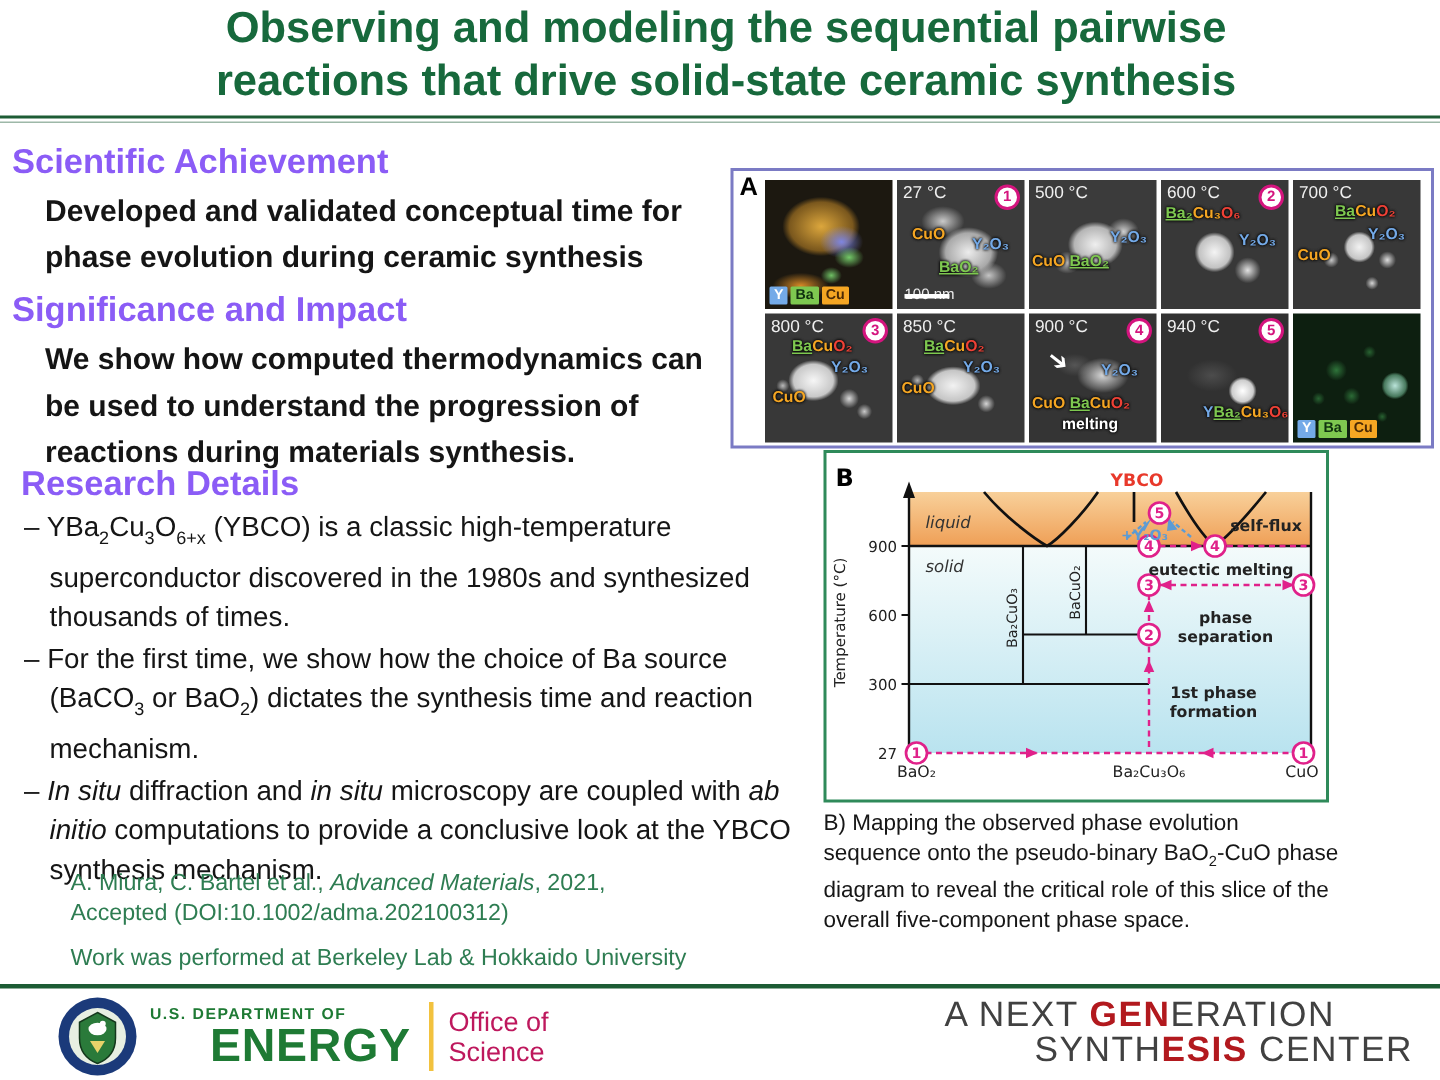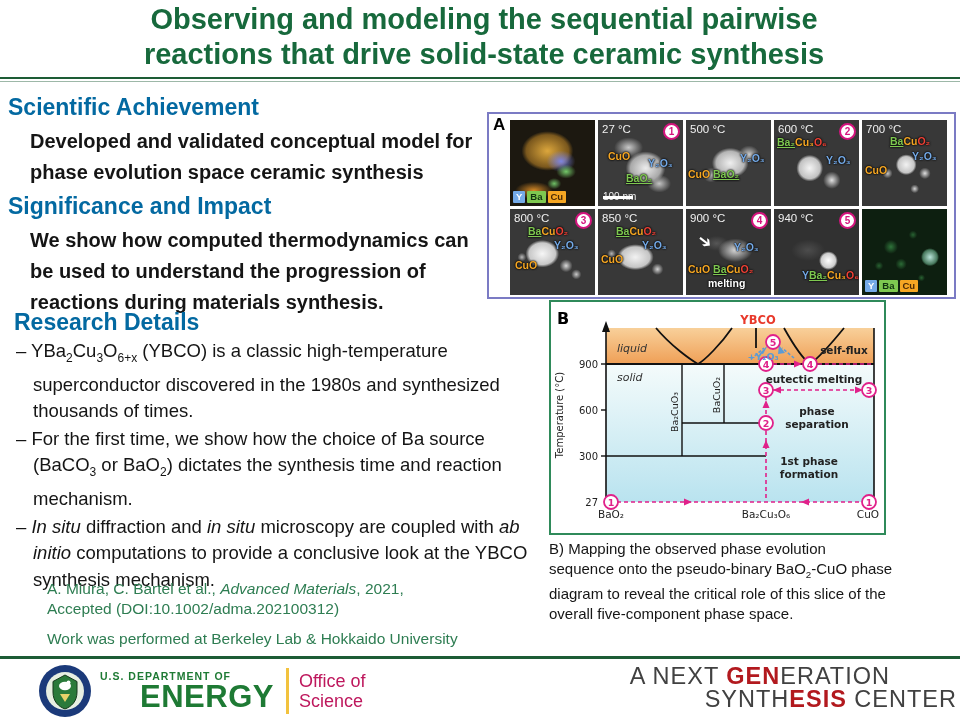--- a/index.html
+++ b/index.html
@@ -4,21 +4,21 @@
 <style>
   html,body{margin:0;padding:0;background:#e9e9e9;}
   .slide{position:relative;width:960px;height:720px;background:#ffffff;overflow:hidden;
          font-family:"Liberation Sans","DejaVu Sans",sans-serif;color:#111;}
   
   .title{position:absolute;top:2px;left:4px;width:960px;margin:0;text-align:center;
          font-size:29px;line-height:35px;font-weight:bold;color:#17693c;}
   .title-rule{position:absolute;top:77px;left:0;width:960px;height:2px;background:#1d5c35;}
   .title-rule2{position:absolute;top:81px;left:0;width:960px;height:1px;background:#9db8a8;}
   
-  .gh{position:absolute;margin:0;font-size:23px;font-weight:bold;color:#0369a1;}
+  .gh{position:absolute;margin:0;font-size:23px;font-weight:bold;color:#8b5cf6;}
   .bold-body{position:absolute;margin:0;font-size:20px;font-weight:bold;line-height:31px;color:#151515;}
   .bullets{position:absolute;}
   .bullet{margin:0 0 1px 0;font-size:18.5px;line-height:26.5px;color:#151515;
           padding-left:17px;text-indent:-17px;}
   .cite{position:absolute;margin:0;font-size:15.5px;line-height:20px;color:#2e7d52;}
   .it{font-style:italic;}
   .sub{font-size:65%;vertical-align:-0.45em;}
   
   .panelA{position:absolute;left:487px;top:112px;width:469px;height:187px;background:#fff;
           border:2px solid #7b7bc4;box-sizing:border-box;}
@@ -99,33 +99,33 @@
   .footRule{position:absolute;top:656px;left:0;width:960px;height:3px;background:#1d5c35;}
   .doe{position:absolute;left:38px;top:664px;display:flex;align-items:center;}
   .doeText{margin-left:8px;}
   .doeDept{font-size:10.5px;font-weight:bold;color:#1e7a34;letter-spacing:1px;}
   .doeEnergy{font-size:31px;font-weight:bold;color:#1e7a34;letter-spacing:0.5px;line-height:30px;margin-left:40px;}
   .goldSep{width:3px;height:46px;background:#f2c23e;margin:0 10px 0 12px;}
   .office{font-size:18px;color:#be185d;line-height:20px;}
   .genesis{position:absolute;right:2px;top:665px;text-align:right;font-size:23.5px;
            color:#414141;letter-spacing:1px;line-height:23px;}
   .genesis .l1{margin-right:68px;}
-  .genesis .l2{margin-right:1px;}
+  .genesis .l2{margin-right:16px;}
 </style>
 </head>
 <body>
 
 <div class="slide">
 
   <h1 class="title"><span>Observing and modeling the sequential pairwise</span><br><span>reactions that drive solid-state ceramic synthesis</span></h1>
   <div class="title-rule"></div>
   <div class="title-rule2"></div>
 
   <h2 class="gh" style="left:8px;top:94px;">Scientific Achievement</h2>
-  <p class="bold-body" style="left:30px;top:126px;width:460px;">Developed and validated conceptual model for phase evolution space ceramic synthesis</p>
+  <p class="bold-body" style="left:30px;top:126px;width:460px;">Developed and validated conceptual time for phase evolution during ceramic synthesis</p>
 
   <h2 class="gh" style="left:8px;top:193px;">Significance and Impact</h2>
   <p class="bold-body" style="left:30px;top:225px;width:440px;">We show how computed thermodynamics can be used to understand the progression of reactions during materials synthesis.</p>
 
   <h2 class="gh" style="left:14px;top:309px;">Research Details</h2>
   <div class="bullets" style="left:16px;top:338px;width:528px;">
     <div class="bullet"><span>– YBa</span><span class="sub">2</span><span>Cu</span><span class="sub">3</span><span>O</span><span class="sub">6+x</span><span> (YBCO) is a classic high-temperature superconductor discovered in the 1980s and synthesized thousands of times.</span></div>
     <div class="bullet"><span>– For the first time, we show how the choice of Ba source (BaCO</span><span class="sub">3</span><span> or BaO</span><span class="sub">2</span><span>) dictates the synthesis time and reaction mechanism.</span></div>
     <div class="bullet"><span>– </span><span class="it">In situ</span><span> diffraction and </span><span class="it">in situ</span><span> microscopy are coupled with </span><span class="it">ab initio</span><span> computations to provide a conclusive look at the YBCO synthesis mechanism.</span></div>
   </div>

